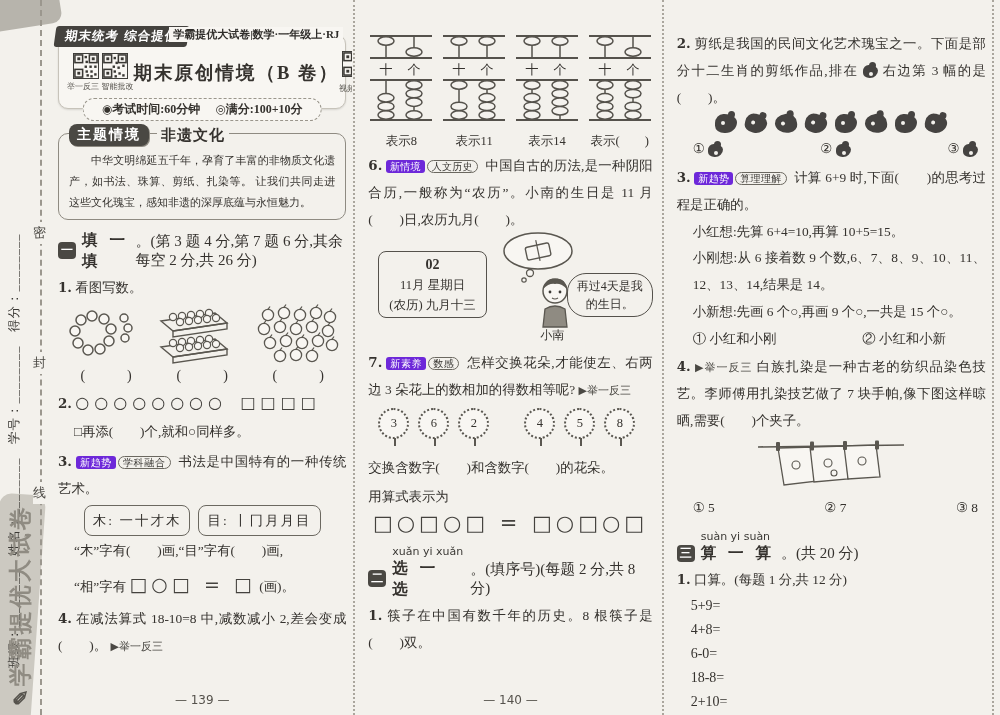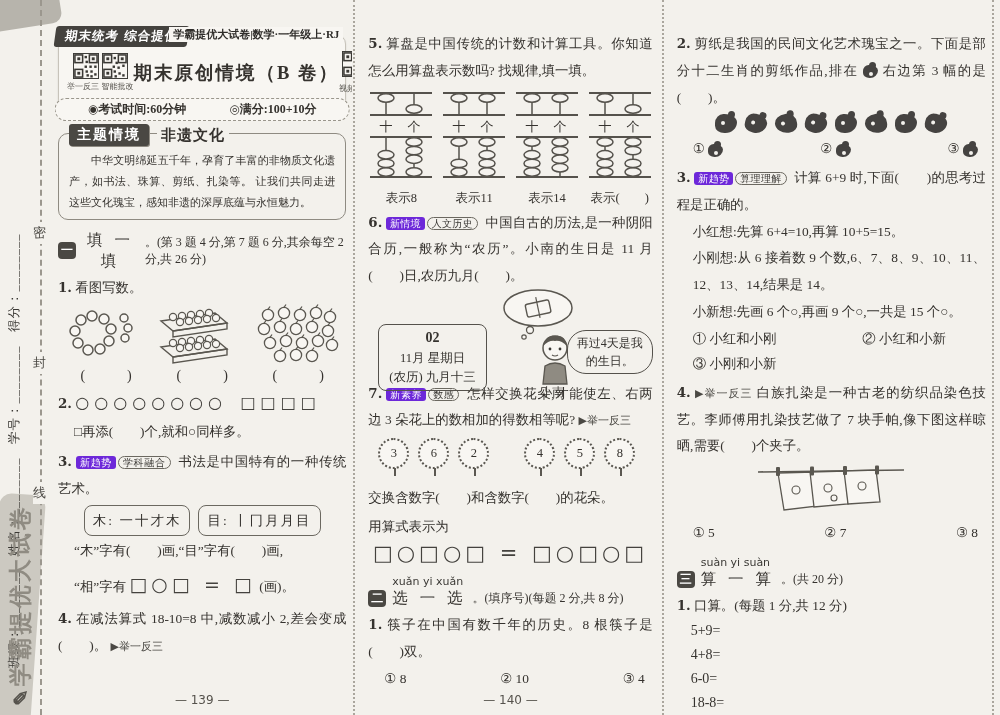--- a/index.html
+++ b/index.html
@@ -38,38 +38,38 @@
   .hdr-series{position:absolute;top:-8px;right:2px;font-size:11px;font-weight:bold;color:#2f2d2a;
     background:#f8f6f2;padding:0 4px;white-space:nowrap;}
   .hdr-row{display:flex;align-items:center;justify-content:space-between;}
   .qr-group{text-align:center;}
   .qr-pair{display:flex;gap:3px;justify-content:center;}
   .qr-cap{font-size:8px;color:#55524c;margin-top:2px;white-space:nowrap;}
   .hdr-title{font-size:18.5px;font-weight:bold;letter-spacing:2px;white-space:nowrap;}
   .exam-pill{position:absolute;bottom:-13px;left:50%;transform:translateX(-50%);
     border:1.5px dashed #9a968c;border-radius:13px;background:#f8f6f2;padding:2px 12px;
     font-size:12px;font-weight:bold;white-space:nowrap;}
-  .exam-pill span{margin:0 20px;}
+  .exam-pill span{margin:0 6px;}
 
   
   .theme-box{border:1.5px solid #8f8b82;border-radius:10px;margin-top:24px;padding:6px 10px 6px;}
   .theme-hd{display:flex;align-items:center;gap:8px;margin-top:-16px;}
   .theme-badge{background:#4a4843;color:#fff;font-weight:bold;font-size:14px;padding:2px 8px;
-    border-radius:3px;letter-spacing:2px;box-shadow:1px 1px 0 #8f8b82;}
+    border-radius:8px;letter-spacing:2px;box-shadow:1px 1px 0 #8f8b82;}
   .theme-name{font-size:15px;font-weight:bold;letter-spacing:1px;background:#f3f1ec;padding:0 4px;}
   .theme-text{font-size:11px;line-height:1.9;text-align:justify;text-indent:2em;margin-top:4px;}
 
   
   .sec{margin-top:10px;}
   .sec .py{font-size:11px;color:#3a3834;margin-left:24px;font-family:"DejaVu Sans",sans-serif;}
   .sec-row{display:flex;align-items:center;gap:6px;}
   .sec-icon{width:18px;height:17px;background:#4a4843;color:#fff;border-radius:4px;font-size:12px;
     display:flex;align-items:center;justify-content:center;font-weight:bold;flex:0 0 auto;}
-  .sec-title{font-size:15.5px;font-weight:normal;letter-spacing:4px;text-align:center;}
-  .sec-note{font-size:12px;}
+  .sec-title{font-size:15.5px;font-weight:bold;letter-spacing:4px;}
+  .sec-note{font-size:15px;}
   .q{font-size:13.4px;line-height:2.0;text-align:justify;margin-top:2px;}
   .q b{font-family:"DejaVu Serif",serif;}
   .badge-d{background:#6d28d9;color:#fff;font-size:10px;padding:1px 4px;border-radius:3px;
     font-family:"DejaVu Sans",sans-serif;margin-right:2px;}
   .badge-o{border:1px solid #6b6860;color:#3a3834;font-size:10px;padding:0 4px;border-radius:7px;
     font-family:Liberation Serif, serif;margin-right:4px;}
   .marker{font-size:11px;color:#4a4843;}
   .shapes{font-family:"DejaVu Sans",sans-serif;font-size:16px;letter-spacing:5px;color:#44423e;}
   .shapes-big{font-family:"DejaVu Sans",sans-serif;font-size:19px;letter-spacing:4px;color:#44423e;}
   .img-row{display:flex;justify-content:space-between;align-items:center;padding:2px 4px;}
@@ -80,21 +80,21 @@
   .opt-row{display:flex;justify-content:space-between;font-size:13.4px;line-height:1.9;padding:0 8px 0 16px;}
   .opt-row.narrow{padding-right:40px;}
 
   
   .aba-row{display:flex;justify-content:space-between;margin-top:4px;}
   .aba-fig{text-align:center;}
   .aba-label{font-size:12.5px;margin-top:1px;}
 
   
   .q6-visual{position:relative;height:112px;margin-top:2px;}
-  .cal-card{position:absolute;left:10px;top:32px;border:1.5px solid #55524c;border-radius:8px;
+  .cal-card{position:absolute;left:10px;top:16px;border:1.5px solid #55524c;border-radius:8px;
     text-align:center;padding:2px 10px;font-size:12.5px;line-height:1.55;}
   .cal-d{font-weight:bold;font-size:14px;}
   .speech{position:absolute;right:0;top:38px;border:1.5px solid #55524c;border-radius:19px;
     width:74px;font-size:12px;line-height:1.5;padding:3px 5px;text-align:center;}
   .kid-name{position:absolute;left:172px;top:92px;font-size:12px;}
   .thought-svg{position:absolute;left:128px;top:-4px;}
   .kid-svg{position:absolute;left:165px;top:40px;}
 
   
   .flower-row{display:flex;align-items:center;margin:4px 0 0 10px;}
@@ -341,24 +341,20 @@
         <span class="marker">▶举一反三</span>
       </div>
 
       <div class="pagenum sans">— 139 —</div>
     </div>
 
     <div class="vsep"></div>
 
     <div class="col col2">
 
-      <div class="q">
-        <b>5.</b>
-        <span>算盘是中国传统的计数和计算工具。你知道怎么用算盘表示数吗? 找规律,填一填。</span>
-      </div>
       <div class="aba-row">
         <div class="aba-fig">
             <div><svg width="66" height="96" viewBox="0 0 66 96">
                 <line x1="2" y1="4" x2="64" y2="4" stroke="#55524c" stroke-width="2"></line>
                 <line x1="2" y1="26" x2="64" y2="26" stroke="#55524c" stroke-width="2"></line>
                 <line x1="2" y1="48" x2="64" y2="48" stroke="#55524c" stroke-width="2"></line>
                 <line x1="2" y1="88" x2="64" y2="88" stroke="#55524c" stroke-width="2"></line>
                 <line x1="18" y1="4" x2="18" y2="26" stroke="#55524c" stroke-width="1.5"></line>
                 <line x1="18" y1="48" x2="18" y2="88" stroke="#55524c" stroke-width="1.5"></line>
                 <line x1="46" y1="4" x2="46" y2="26" stroke="#55524c" stroke-width="1.5"></line>
@@ -520,25 +516,20 @@
           <span class="sec-icon sans">二</span>
           <span class="sec-title">选 一 选</span>
           <span class="sec-note">。(填序号)(每题 2 分,共 8 分)</span>
         </div>
       </div>
 
       <div class="q">
         <b>1.</b>
         <span>筷子在中国有数千年的历史。8 根筷子是(　　)双。</span>
       </div>
-      <div class="opt-row">
-        <span>① 8</span>
-        <span>② 10</span>
-        <span>③ 4</span>
-      </div>
 
       <div class="pagenum sans">— 140 —</div>
     </div>
 
     <div class="vsep"></div>
 
     <div class="col col3">
 
       <div class="q">
         <b>2.</b>
@@ -566,23 +557,20 @@
         <b>3.</b>
         <span class="badge-d">新趋势</span><span class="badge-o">算理理解</span>
         <span>计算 6+9 时,下面(　　)的思考过程是正确的。</span>
         <div style="margin-left:16px;">小红想:先算 6+4=10,再算 10+5=15。</div>
         <div style="margin-left:16px;">小刚想:从 6 接着数 9 个数,6、7、8、9、10、11、12、13、14,结果是 14。</div>
         <div style="margin-left:16px;">小新想:先画 6 个○,再画 9 个○,一共是 15 个○。</div>
       </div>
       <div class="opt-row narrow">
         <span>① 小红和小刚</span>
         <span>② 小红和小新</span>
-      </div>
-      <div class="opt-row">
-        <span>③ 小刚和小新</span>
       </div>
 
       <div class="q">
         <b>4.</b>
         <span class="marker">▶举一反三</span>
         <span>白族扎染是一种古老的纺织品染色技艺。李师傅用扎染技艺做了 7 块手帕,像下图这样晾晒,需要(　　)个夹子。</span>
       </div>
       <div class="center">
         <svg width="150" height="56" viewBox="0 0 150 56">
           <line x1="2" y1="12" x2="148" y2="10" stroke="#5a5750" stroke-width="1.6"></line>

